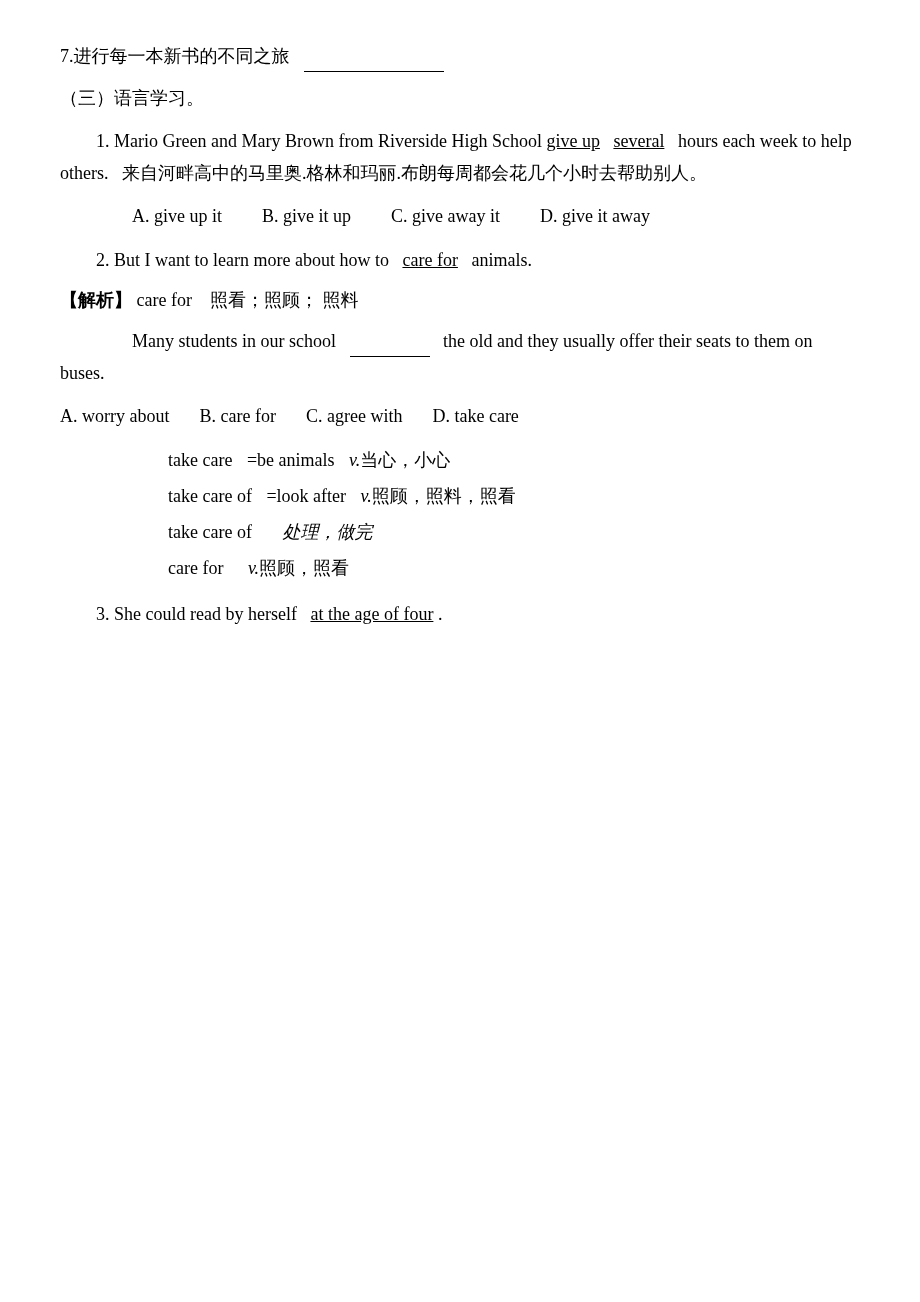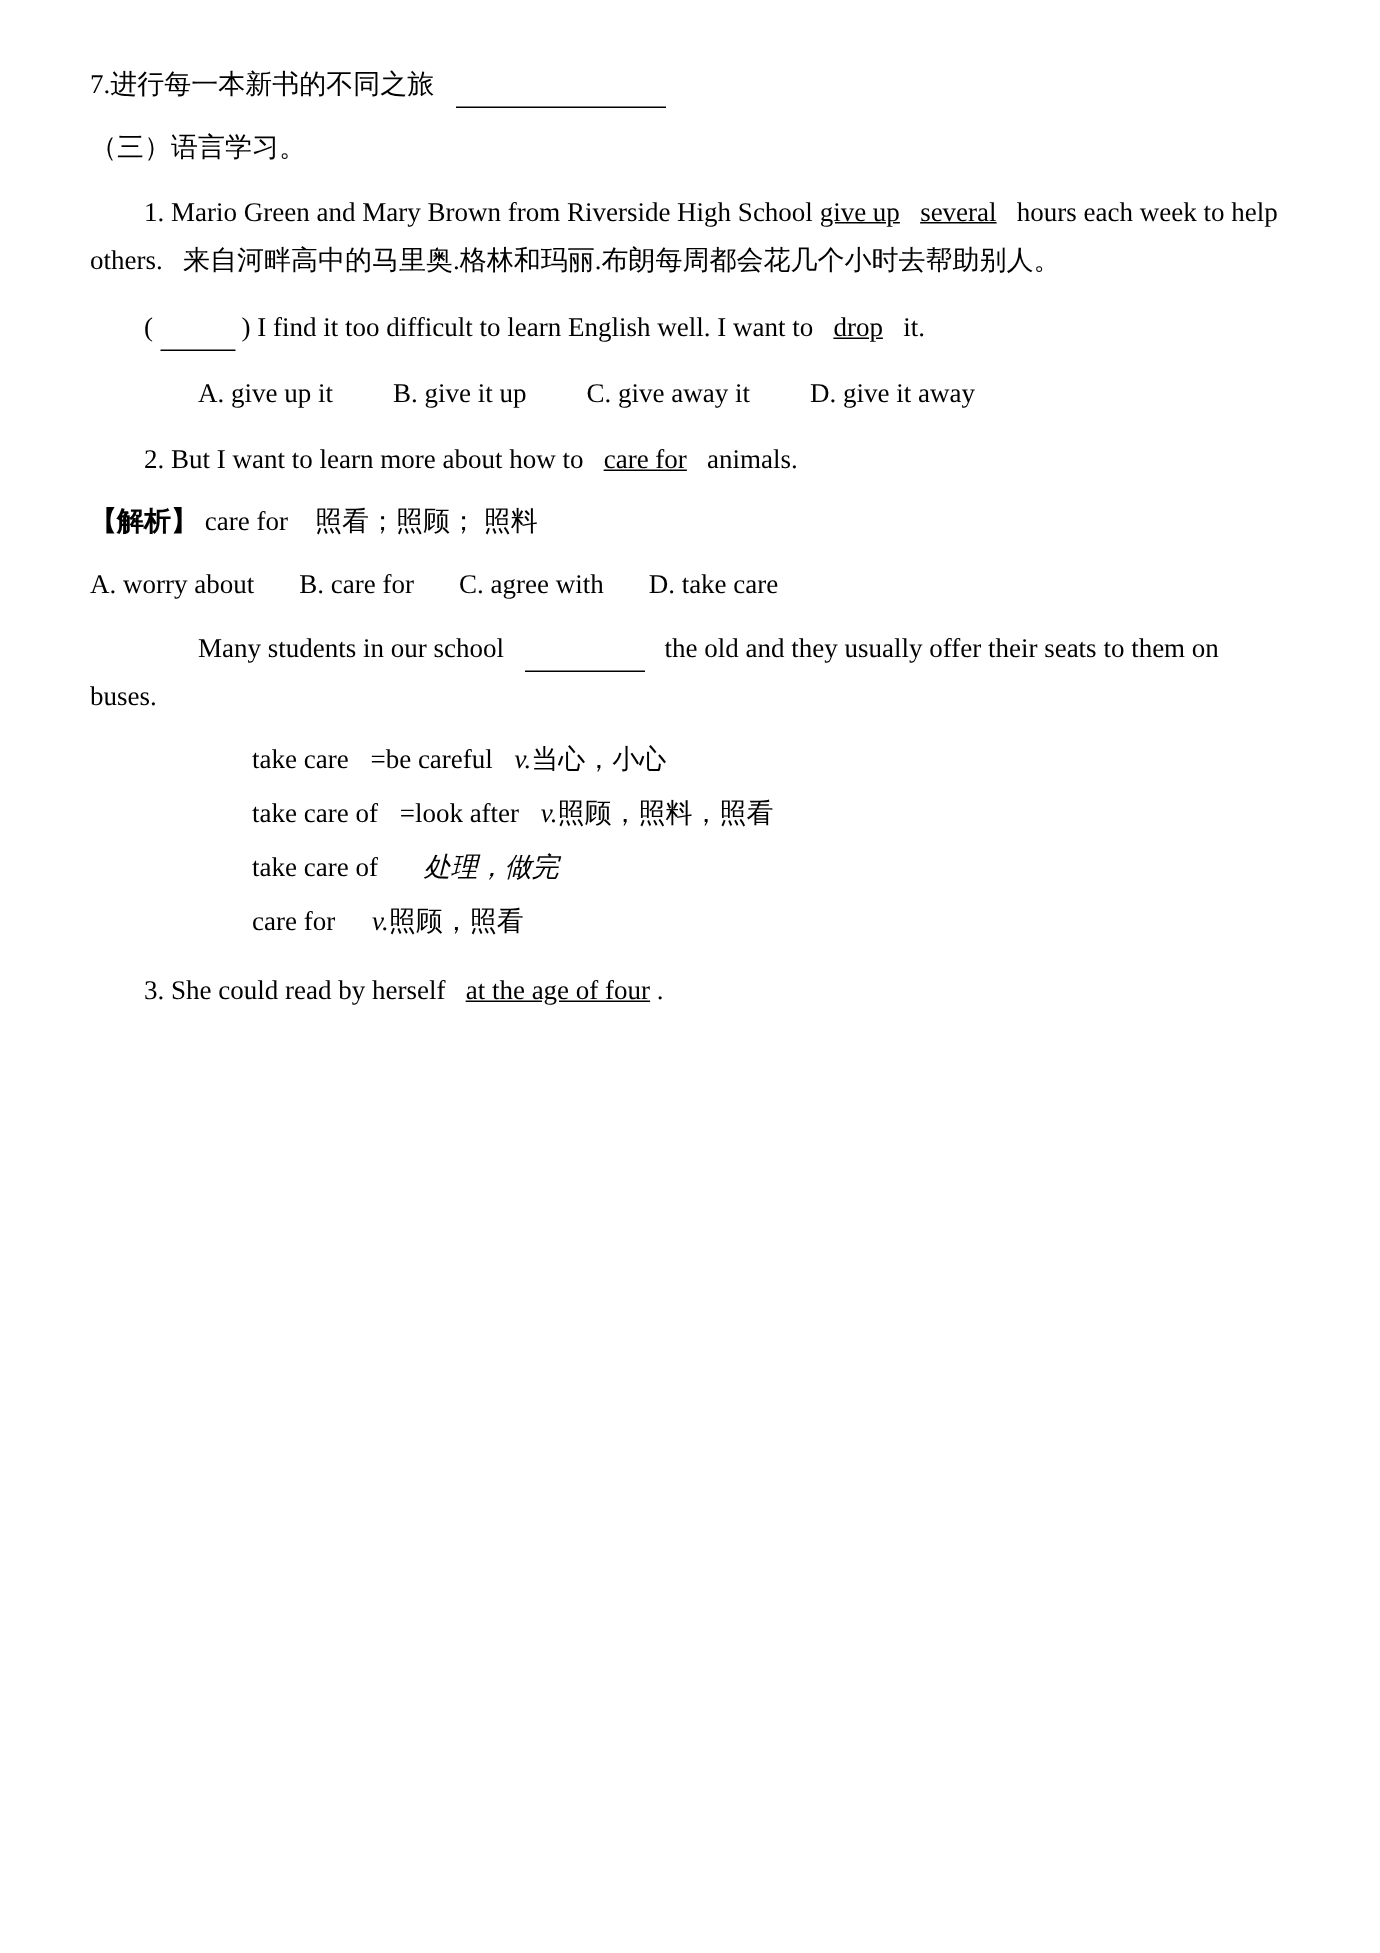--- a/index.html
+++ b/index.html
@@ -106,29 +106,20 @@
     <span class="underline">give up</span>
     <span>&nbsp;</span>
     <span class="underline">several</span>
     <span>&nbsp;</span>
     <span>hours each week to help others.</span>
     <span>&nbsp;</span>
     <span>来自河畔高中的马里奥.格林和玛丽.布朗每周都会花几个小时去帮助别人。</span>
   </div>
 
 
-  <div class="question-line indent1">
-    <span>(</span>
-    <span class="bracket"></span>
-    <span>) I find it too difficult to learn English well. I want to</span>
-    <span>&nbsp;</span>
-    <span class="underline">drop</span>
-    <span>&nbsp;</span>
-    <span>it.</span>
-  </div>
 
   <div class="choices">
     <span class="choice-item">A. give up it</span>
     <span class="choice-item">B. give it up</span>
     <span class="choice-item">C. give away it</span>
     <span class="choice-item">D. give it away</span>
   </div>
 </div>
 
 <div class="section para-block">
@@ -143,39 +134,39 @@
 
   <div class="analysis-block">
     <div class="line">
       <span class="analysis-title">【解析】</span>
       <span>care for</span>
       <span>&nbsp;&nbsp;</span>
       <span>照看；照顾；  照料</span>
     </div>
   </div>
 
-  <div class="line" style="margin: 10px 0; display: flex; gap: 30px;">
-    <span class="choice-item">A. worry about</span>
-    <span class="choice-item">B. care for</span>
-    <span class="choice-item">C. agree with</span>
-    <span class="choice-item">D. take care</span>
-  </div>
-
   <div class="line indent2">
     <span>Many students in our school</span>
     <span>&nbsp;</span>
     <span class="blank-short"></span>
     <span>&nbsp;</span>
     <span>the old and they usually offer their seats to them on buses.</span>
   </div>
 
+  <div class="line" style="margin: 10px 0; display: flex; gap: 30px;">
+    <span class="choice-item">A. worry about</span>
+    <span class="choice-item">B. care for</span>
+    <span class="choice-item">C. agree with</span>
+    <span class="choice-item">D. take care</span>
+  </div>
+
   <div class="expand-block">
     <div class="expand-item">
       <span>take care</span>
-      <span style="margin: 0 10px;">=be careful</span>
+      <span style="margin: 0 10px;">=be animals</span>
       <span><em>v.</em>当心，小心</span>
     </div>
     <div class="expand-item">
       <span>take care of</span>
       <span style="margin: 0 10px;">=look after</span>
       <span><em>v.</em>照顾，照料，照看</span>
     </div>
     <div class="expand-item">
       <span>take care of</span>
       <span style="margin: 0 26px; font-style: italic;">处理，做完</span>

